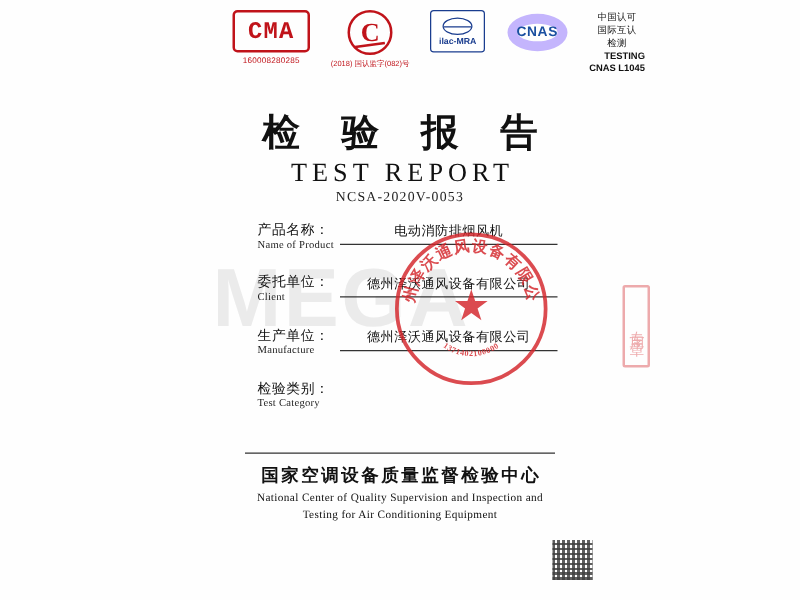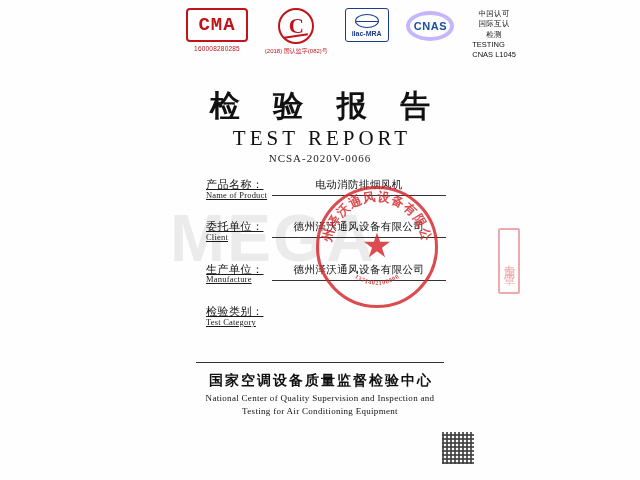--- a/index.html
+++ b/index.html
@@ -129,21 +129,21 @@
 
   
   .cnas-box {
     width: 50px; height: 36px;
     display: flex;
     align-items: center;
     justify-content: center;
   }
   .cnas-oval {
     width: 48px; height: 30px;
-    border: 4px solid #c4b5fd;
+    border: 8px solid #c4b5fd;
     border-radius: 50%;
     display: flex;
     align-items: center;
     justify-content: center;
     font-family: "Liberation Sans", sans-serif;
     font-weight: bold;
     font-size: 11px;
     color: #1a4fa0;
     letter-spacing: .5px;
     box-sizing: border-box;
@@ -152,21 +152,21 @@
   
   .cnas-text {
     font-family: "Liberation Sans", sans-serif;
     font-size: 7.5px;
     line-height: 1.38;
     color: #111;
     text-align: left;
     padding-top: 1px;
   }
   .cnas-text .cn { letter-spacing: .3px; text-align: center; }
-  .cnas-text .en { font-weight: normal; }
+  .cnas-text .en { font-weight: bold; text-align: right; }
 
   
   .title-cn {
     position: absolute;
     top: 86px;
     left: 0; right: 0;
     text-align: center;
     font-family: "Liberation Serif", serif;
     font-size: 30px;
     font-weight: bold;
@@ -220,21 +220,20 @@
   .field-row {
     display: flex;
     align-items: flex-start;
     margin-bottom: 20px;
     position: relative;
   }
   .field-label {
     width: 66px;
     flex: 0 0 66px;
     line-height: 1.15;
-    text-decoration: underline;
   }
   .field-label .cn {
     display: block;
     font-family: "Liberation Serif", serif;
     font-size: 11px;
     color: #111;
     letter-spacing: .5px;
   }
   .field-label .en {
     display: block;
@@ -406,21 +405,21 @@
       <div class="cn">中国认可</div>
       <div class="cn">国际互认</div>
       <div class="cn">检测</div>
       <div class="en">TESTING</div>
       <div class="en">CNAS L1045</div>
     </div>
   </div>
 
   <div class="title-cn">检 验 报 告</div>
   <div class="title-en">TEST REPORT</div>
-  <div class="report-no">NCSA-2020V-0066</div>
+  <div class="report-no">NCSA-2020V-0053</div>
 
   <div class="watermark">MEGA</div>
 
   <div class="fields">
 
     <div class="field-row">
       <div class="field-label">
         <span class="cn">产品名称：</span>
         <span class="en">Name of Product</span>
       </div>

